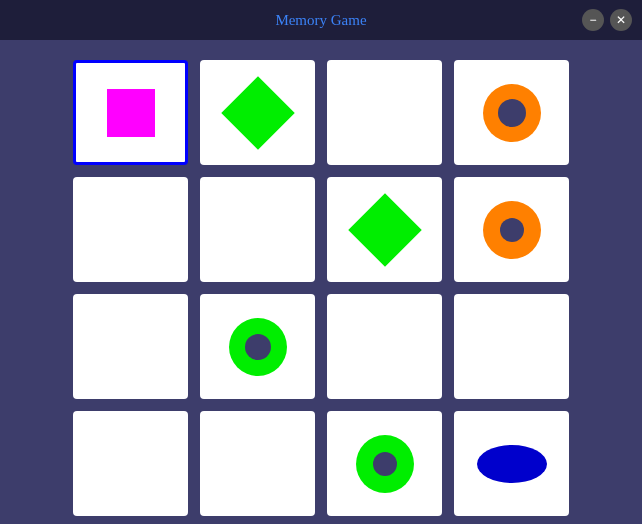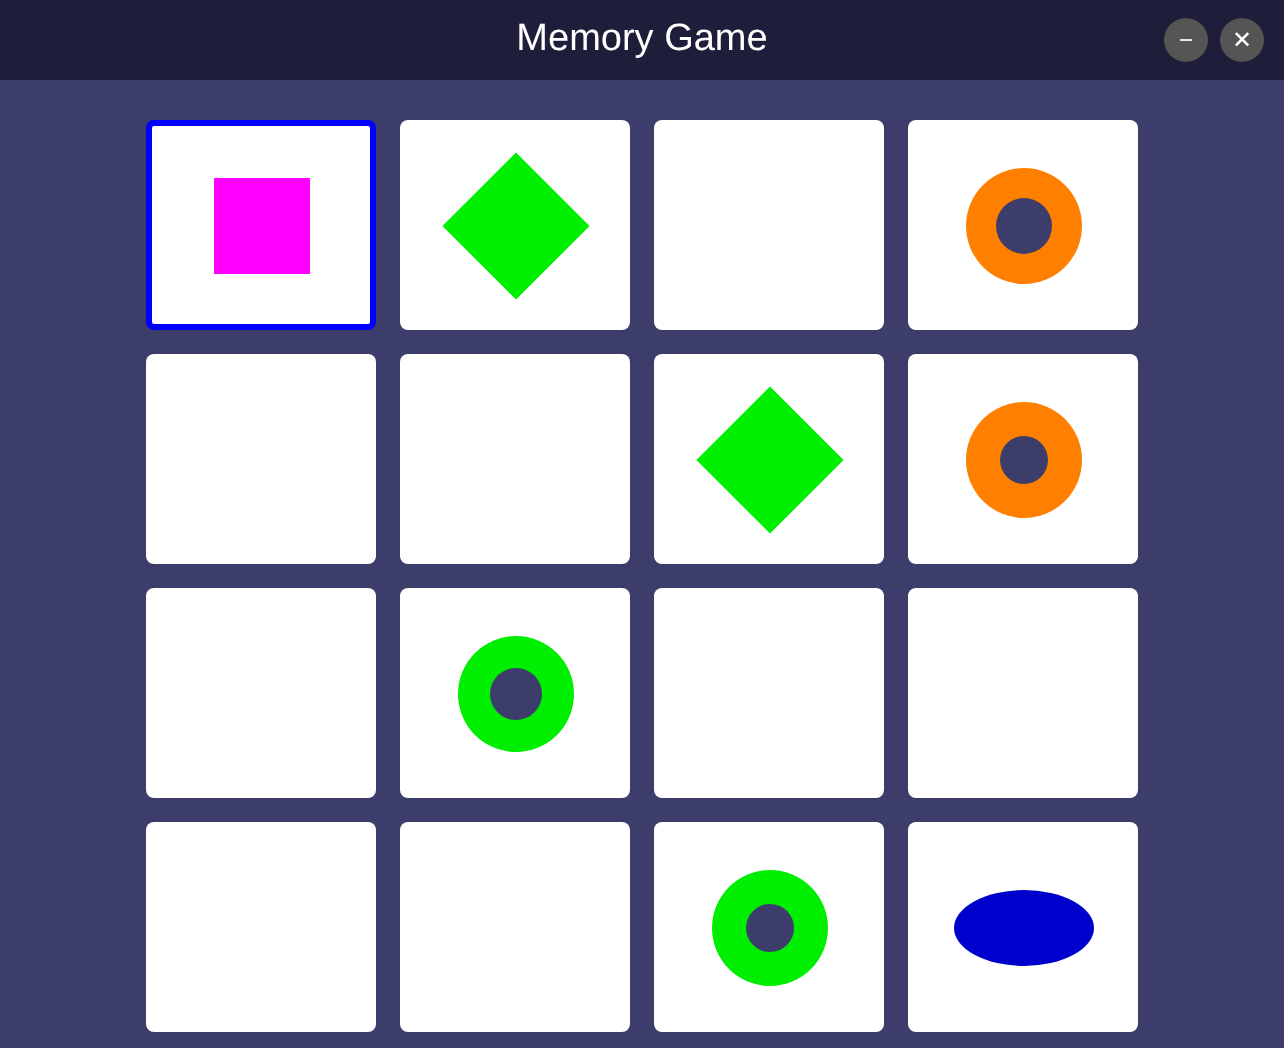--- a/index.html
+++ b/index.html
@@ -19,23 +19,24 @@
     .title-bar {
       background: #1e1e3a;
       height: 40px;
       display: flex;
       align-items: center;
       justify-content: center;
       position: relative;
       flex-shrink: 0;
     }
     .title-bar-title {
-      color: #ffffff;
-      font-size: 19px;
+      color: #3b82f6;
+      font-size: 15px;
       font-weight: normal;
+      font-family: Liberation Serif, serif;
     }
     .title-bar-buttons {
       position: absolute;
       right: 10px;
       display: flex;
       gap: 6px;
     }
     .title-bar-btn {
       width: 22px;
       height: 22px;

